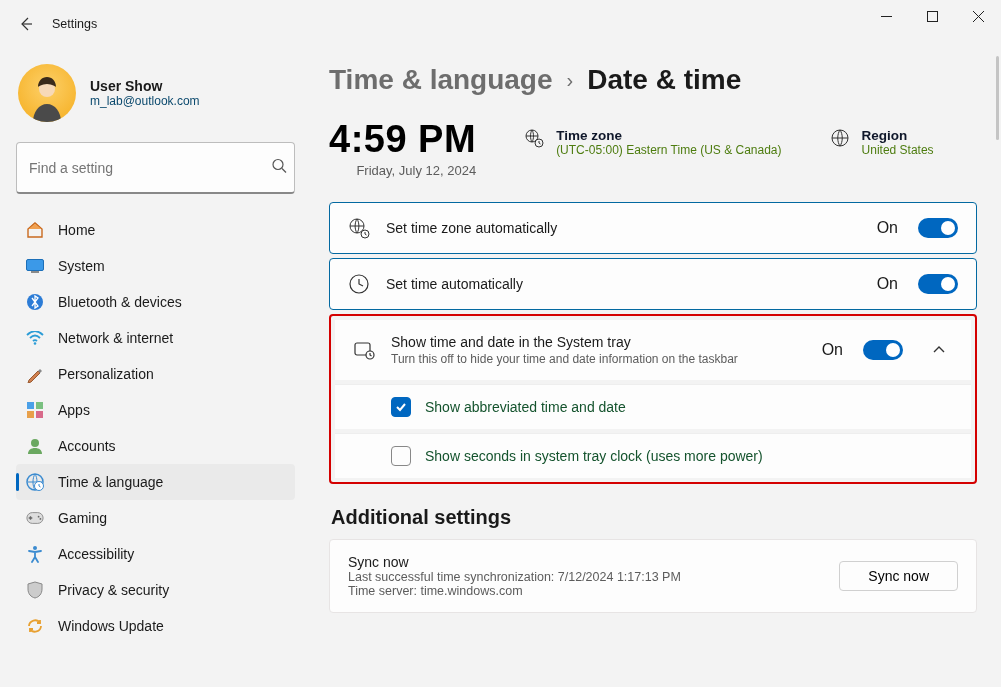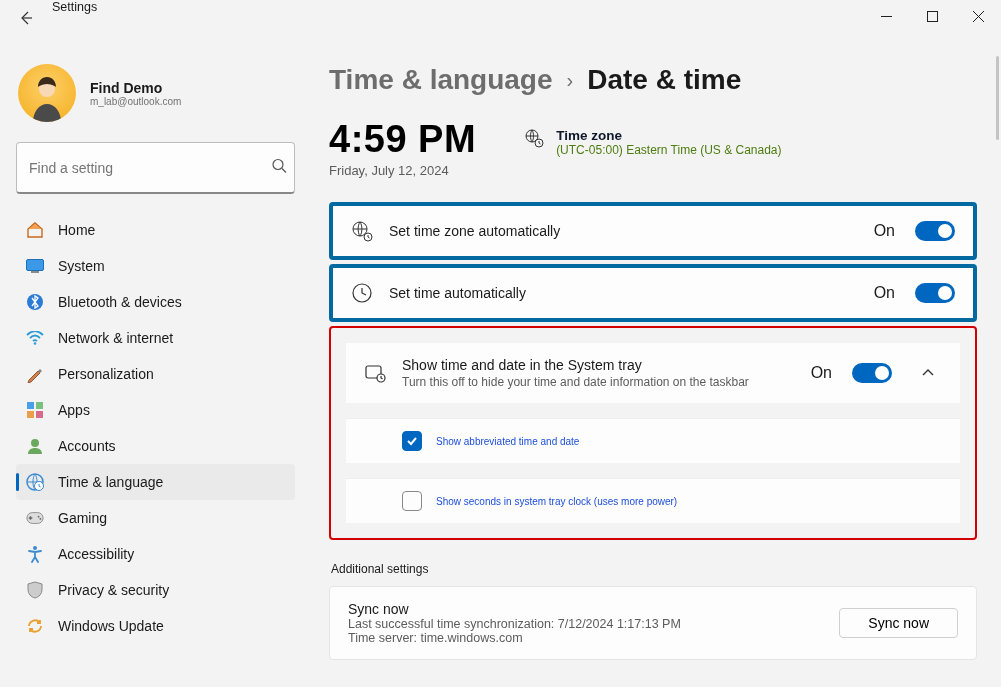--- a/index.html
+++ b/index.html
@@ -1,76 +1,76 @@
 <!DOCTYPE html>
 <html><head>
 <meta charset="utf-8">
 <style>
   * { box-sizing: border-box; margin: 0; padding: 0; font-family: 'Segoe UI', Arial, sans-serif; }
   body { background: #f3f3f3; width: 1001px; height: 687px; overflow: hidden; position: relative; }
 
-  .titlebar { height: 48px; display: flex; align-items: flex-start; padding: 0 8px; }
+  .titlebar { height: 48px; display: flex; align-items: center; padding: 0 8px; }
   .back-btn { width: 36px; height: 36px; display:flex; align-items:center; justify-content:center; border-radius:4px; cursor:pointer; }
   .title { font-size: 12.5px; margin-left: 8px; color:#1a1a1a; }
   .win-controls { position:absolute; top:0; right:0; display:flex; }
   .win-btn { width:46px; height:32px; display:flex; align-items:center; justify-content:center; cursor:pointer; }
   .win-btn svg { stroke:#222; }
 
   .layout { display:flex; height: calc(100% - 48px); }
   .sidebar { width: 305px; padding: 8px 10px 8px 16px; display:flex; flex-direction:column; gap:2px; overflow-y:auto; }
   .user-row { display:flex; align-items:center; gap:14px; padding: 8px 4px 18px 2px; }
   .avatar { width:58px; height:58px; border-radius:50%; background: radial-gradient(circle at 50% 40%, #fdd068 0%, #f7b733 70%); display:flex; align-items:flex-end; justify-content:center; overflow:hidden; }
   .avatar svg { width:48px; height:48px; }
   .user-name { font-size:14px; font-weight:600; color:#1a1a1a; }
-  .user-email { font-size:10px; color:#737373; }
+  .user-email { font-size:12px; color:#0c4a6e; }
 
   .search-wrap { position:relative; margin-bottom:16px; }
   .search-input { width:100%; height:52px; padding:0 34px 0 12px; border:1px solid #bdbdbd; border-bottom:2px solid #888; border-radius:4px; background:#fdfdfd; font-size:14px; outline:none; }
   .search-icon-wrap { position:absolute; right:8px; top:50%; transform:translateY(-50%); }
 
   .nav-item { display:flex; align-items:center; height:36px; padding:0 10px; border-radius:4px; cursor:pointer; gap:14px; font-size:14px; color:#1a1a1a; position:relative; }
   .nav-item.active { background:#eaeaea; }
   .nav-item.active::before { content:''; position:absolute; left:0; top:9px; bottom:9px; width:3px; background:#0067c0; border-radius:2px; }
   .nav-icon { width:18px; height:18px; display:flex; align-items:center; justify-content:center; }
 
   .main { flex:1; padding: 16px 24px 0 24px; overflow-y:auto; position:relative; }
   .breadcrumb { display:flex; align-items:center; gap:14px; font-size:28px; margin-bottom:22px; }
   .bc-parent { color:#6d6d6d; font-weight:600; cursor:pointer; }
   .bc-sep { color:#6d6d6d; font-size:20px; }
   .bc-current { font-weight:600; color:#1a1a1a; }
 
   .info-row { display:flex; align-items:flex-start; gap:48px; margin-bottom:24px; flex-wrap:wrap; }
   .clock-block .time { font-size:38px; font-weight:600; letter-spacing:0.5px; }
-  .clock-block .date { font-size:13px; color:#5c5c5c; margin-top:2px; }
+  .clock-block .date { font-size:13px; color:#5c5c5c; margin-top:2px;text-align:right; }
   .info-item { display:flex; gap:12px; align-items:flex-start; padding-top:10px; }
   .info-item .icon { width:20px; height:20px; display:flex; align-items:center; justify-content:center; flex-shrink:0; }
   .info-item .label { font-size:13.5px; font-weight:600; color:#0f172a; }
   .info-item .value { font-size:12px; color:#4d7c0f; }
 
-  .card { background:#fdfdfd; border:4px solid #0369a1; border-radius:4px; margin-bottom:4px; }
+  .card { background:#fdfdfd; border:1px solid #0369a1; border-radius:4px; margin-bottom:4px; }
   .card-row { display:flex; align-items:center; padding:14px 18px; gap:16px; }
   .card-row .icon { width:22px; height:22px; display:flex; align-items:center; justify-content:center; flex-shrink:0; }
   .card-row .text { flex:1; }
   .card-row .title-t { font-size:14px; color:#1a1a1a; }
   .card-row .desc { font-size:12px; color:#5c5c5c; margin-top:2px; }
   .card-row .state { font-size:16px; color:#1a1a1a; margin-right:4px; }
   .toggle { width:40px; height:20px; border-radius:11px; background:#0067c0; position:relative; cursor:pointer; }
   .toggle::after { content:''; position:absolute; right:3px; top:3px; width:14px; height:14px; border-radius:50%; background:#fff; }
   .expand-btn { width:28px; height:28px; display:flex; align-items:center; justify-content:center; cursor:pointer; margin-left:6px; }
 
   .highlight-box { border:2.5px solid #d40000; border-radius:4px; margin-bottom:18px; }
-  .highlight-box .card { border:none; margin:15px; border-radius:0; }
+  .highlight-box .card { border:none; margin:4px; border-radius:0; }
   .highlight-box .card + .card { border-top:1px solid #eee; }
   .sub-row { padding:12px 18px 12px 56px; display:flex; align-items:center; gap:14px; }
   .checkbox { width:20px; height:20px; border-radius:4px; border:1.5px solid #888; display:flex; align-items:center; justify-content:center; cursor:pointer; flex-shrink:0; }
   .checkbox.checked { background:#0067c0; border-color:#0067c0; }
   .checkbox.checked svg { stroke:#fff; }
-  .sub-row .lbl { font-size:10px; color:#1d4ed8; }
-
-  .section-title { font-size:12px; font-weight:400; margin:22px 0 10px 2px; color:#1a1a1a; }
+  .sub-row .lbl { font-size:14px; color:#14532d; }
+
+  .section-title { font-size:20px; font-weight:700; margin:22px 0 10px 2px; color:#1a1a1a; }
   .sync-card { background:#fdfdfd; border:1px solid #e7e4e4; border-radius:4px; padding:14px 18px; display:flex; align-items:center; }
   .sync-text .t1 { font-size:14px; color:#1a1a1a; }
   .sync-text .t2, .sync-text .t3 { font-size:12.5px; color:#5c5c5c; }
   .sync-btn { margin-left:auto; padding:6px 28px; background:#fdfdfd; border:1px solid #d0d0d0; border-radius:4px; font-size:14px; cursor:pointer; }
 
   .vscroll { position:absolute; right:2px; top:56px; width:3px; height:84px; background:#c4c4c4; border-radius:2px; }
 </style>
 </head>
 <body>
 
@@ -106,21 +106,21 @@
   <aside class="sidebar">
     <div class="user-row">
       <div class="avatar">
         <svg viewBox="0 0 48 48">
             <circle cx="24" cy="15" r="8" fill="#f7d9b8"></circle>
             <path d="M24 10c-5 0-9 3-9 3 0-6 4-10 9-10s9 4 9 10c0 0-4-3-9-3z" fill="#3a2a1a"></path>
             <path d="M10 48c0-10 6-18 14-18s14 8 14 18z" fill="#4a4a4a"></path>
           </svg>
       </div>
       <div>
-        <div class="user-name">Find Demo</div>
+        <div class="user-name">User Show</div>
         <div class="user-email">m_lab@outlook.com</div>
       </div>
     </div>
 
     <div class="search-wrap">
       <input class="search-input" placeholder="Find a setting" style="">
       <span class="search-icon-wrap">
         <svg width="15" height="15" viewBox="0 0 15 15">
             <circle cx="6" cy="6" r="5" fill="none" stroke="#555" stroke-width="1.2"></circle>
             <line x1="10" y1="10" x2="14" y2="14" stroke="#555" stroke-width="1.2"></line>
@@ -262,20 +262,32 @@
             <svg width="20" height="20" viewBox="0 0 20 20" fill="none" stroke="#333" stroke-width="1">
               <circle cx="8" cy="8" r="6"></circle>
               <path d="M2 8h12M8 2c2 3 2 9 0 12M8 2c-2 3-2 9 0 12"></path>
               <circle cx="15" cy="15" r="4" fill="#f3f3f3"></circle>
               <path d="M15 13v2l1.5 1"></path>
             </svg>
           </span>
         <div>
           <div class="label">Time zone</div>
           <div class="value">(UTC-05:00) Eastern Time (US &amp; Canada)</div>
+        </div>
+      </div>
+      <div class="info-item">
+        <span class="icon">
+            <svg width="20" height="20" viewBox="0 0 20 20" fill="none" stroke="#333" stroke-width="1">
+              <circle cx="10" cy="10" r="8"></circle>
+              <path d="M2 10h16M10 2c3 4 3 12 0 16M10 2c-3 4-3 12 0 16"></path>
+            </svg>
+          </span>
+        <div>
+          <div class="label">Region</div>
+          <div class="value">United States</div>
         </div>
       </div>
     </div>
 
     <div class="card">
       <div class="card-row">
         <span class="icon">
             <svg width="22" height="22" viewBox="0 0 22 22" fill="none" stroke="#333" stroke-width="1">
               <circle cx="9" cy="9" r="7"></circle>
               <path d="M2 9h14M9 2c2.5 3.5 2.5 10.5 0 14M9 2c-2.5 3.5-2.5 10.5 0 14"></path>

